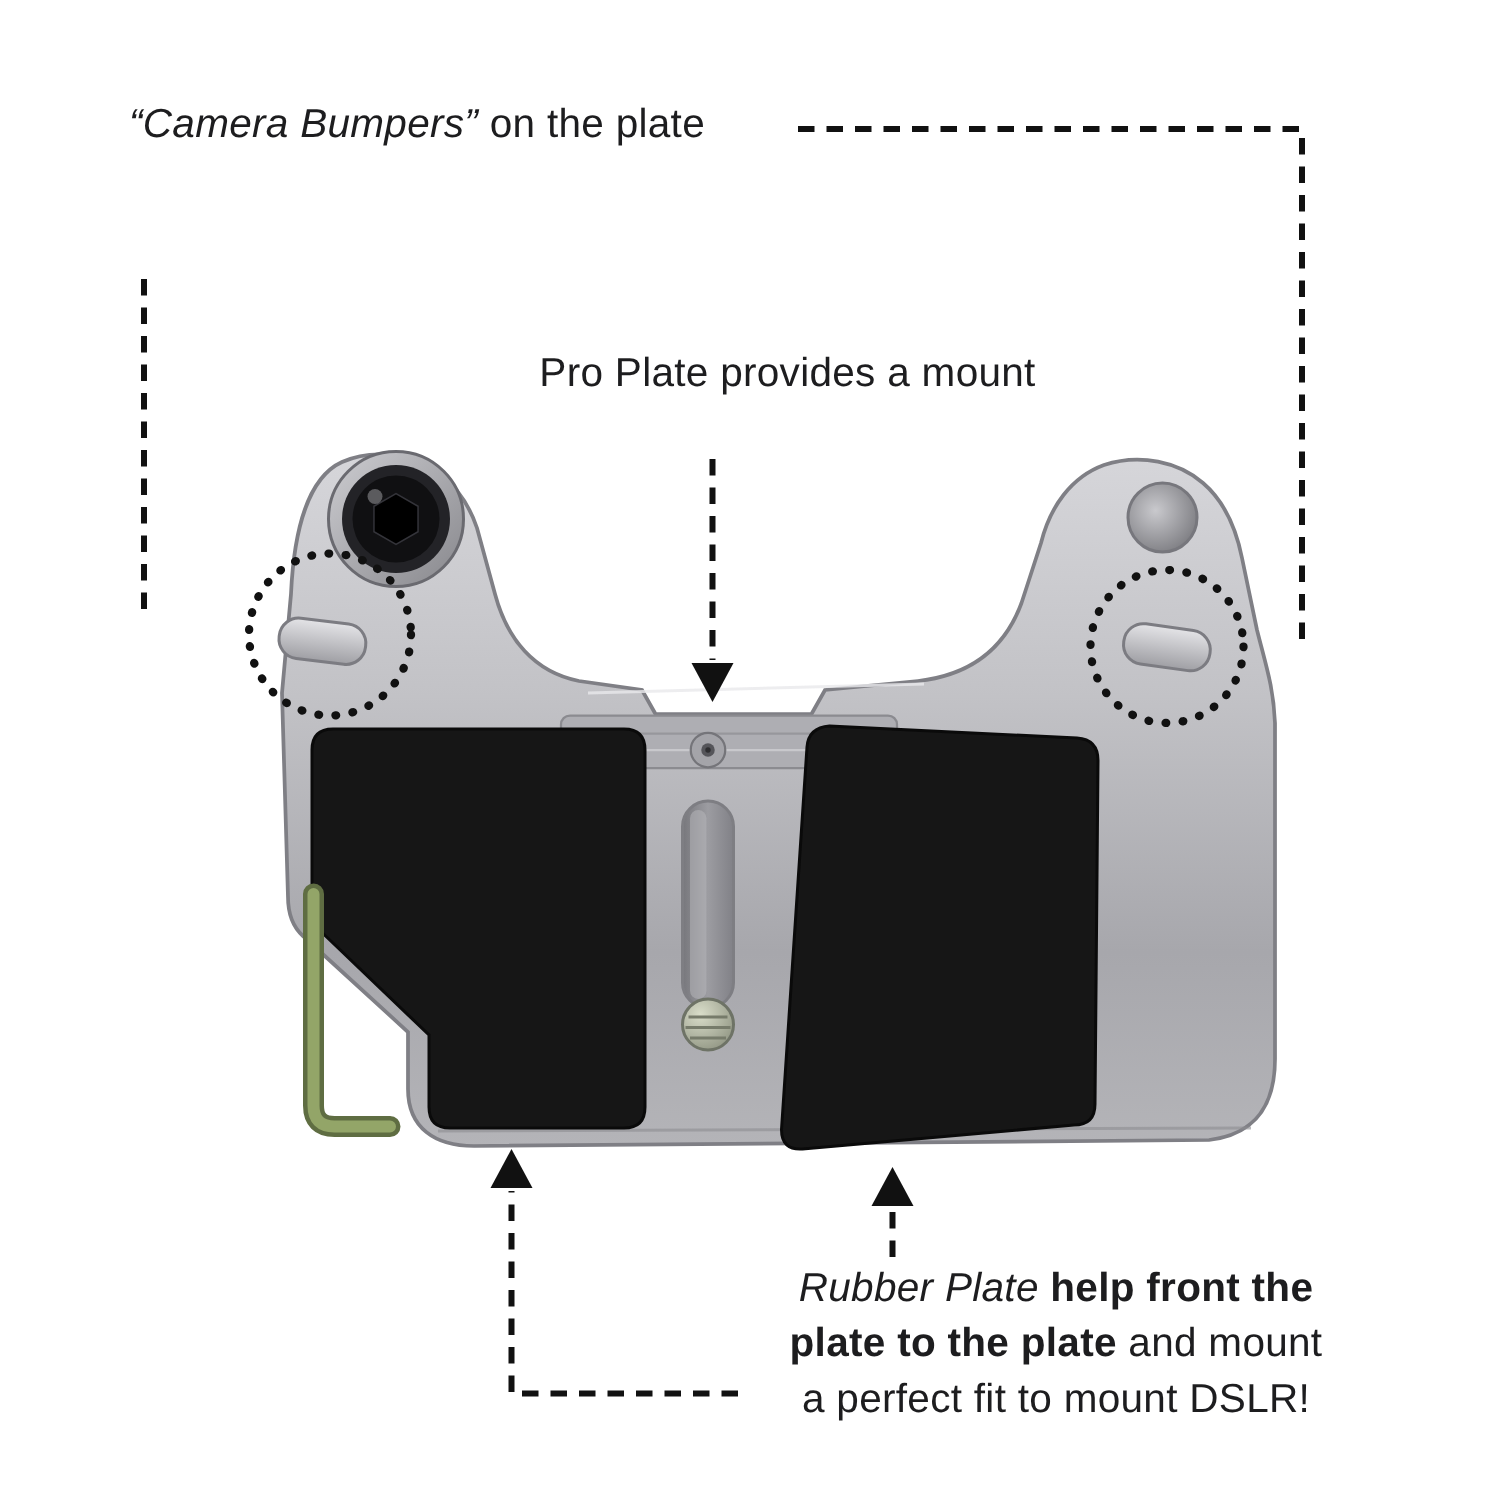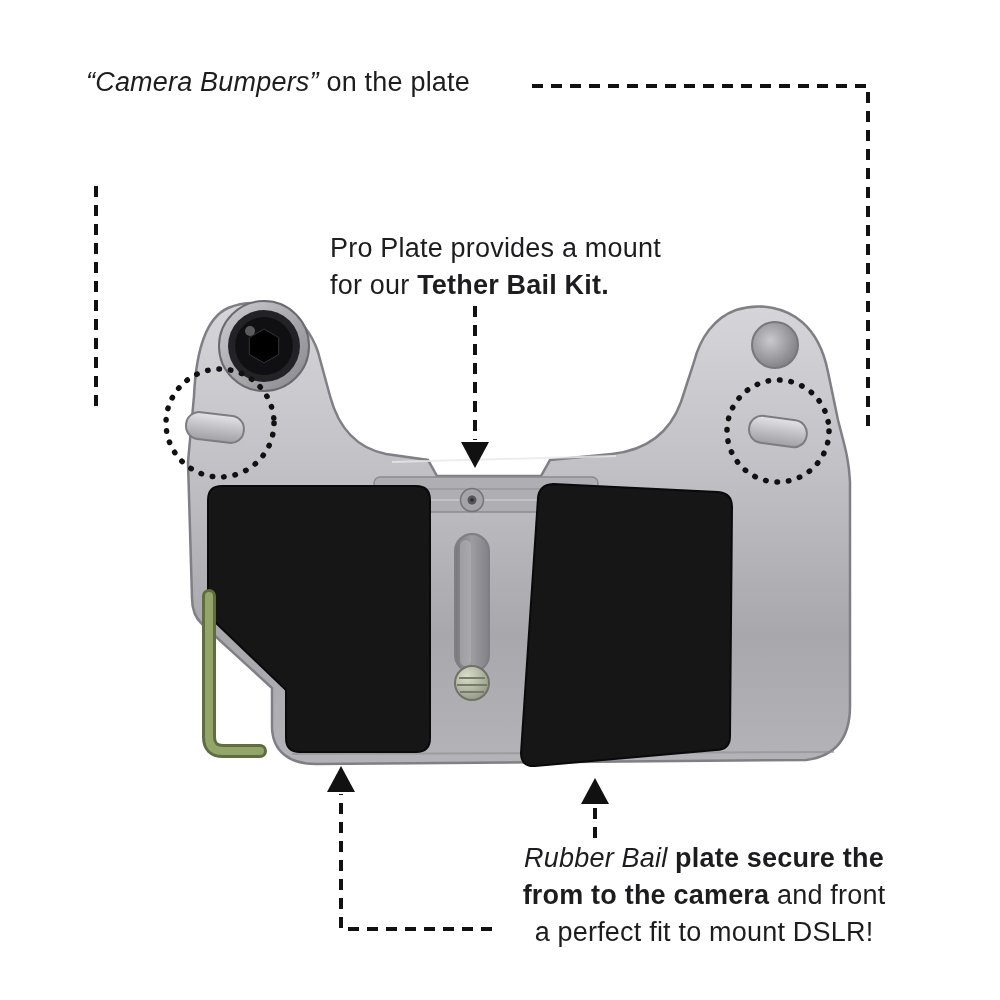--- a/index.html
+++ b/index.html
@@ -5,21 +5,21 @@
   html,body{margin:0;padding:0;background:#ffffff;}
   .stage{
     position:relative;width:1000px;height:1000px;background:#ffffff;
     font-family:"Liberation Sans",sans-serif;color:#1d1d1f;overflow:hidden;padding-left:12px;
   }
   .svg-layer{position:absolute;left:0;top:0;width:1000px;height:1000px;}
   .note{position:absolute;font-size:27px;line-height:37px;letter-spacing:.2px;}
   .note .i{font-style:italic;}
   .note .b{font-weight:700;}
   #note-bumpers{left:86px;top:64px;width:470px;text-align:left;}
-  #note-mount{left:330px;top:230px;width:390px;}
+  #note-mount{left:330px;top:230px;width:390px;text-align:center;}
   #note-pads{left:496px;top:840px;width:416px;text-align:center;}
 </style>
 </head>
 <body>
 
 <div class="stage">
 
   <svg class="svg-layer" viewBox="0 0 1000 1000" aria-hidden="true">
     <defs>
       <linearGradient id="plateGrad" x1="0" y1="0" x2="0" y2="1">
@@ -137,22 +137,21 @@
     <polygon points="595,778 581,804 609,804" fill="#111111"></polygon>
     <polygon points="341,766 327,792 355,792" fill="#111111"></polygon>
   </svg>
 
   <div class="note" id="note-bumpers">
     <div><span class="i">“Camera Bumpers”</span><span> on the plate</span></div>
   </div>
 
   <div class="note" id="note-mount">
     <div>Pro Plate provides a mount</div>
-    <div><span>for our </span><span class="b">Tether Bail Kit.</span></div>
   </div>
 
   <div class="note" id="note-pads">
-    <div><span class="i">Rubber Bail</span><span class="b"> plate secure the</span></div>
-    <div><span class="b">from to the camera</span><span> and front</span></div>
+    <div><span class="i">Rubber Plate</span><span class="b"> help front the</span></div>
+    <div><span class="b">plate to the plate</span><span> and mount</span></div>
     <div>a perfect fit to mount DSLR!</div>
   </div>
 
 </div>
 
 </body></html>

